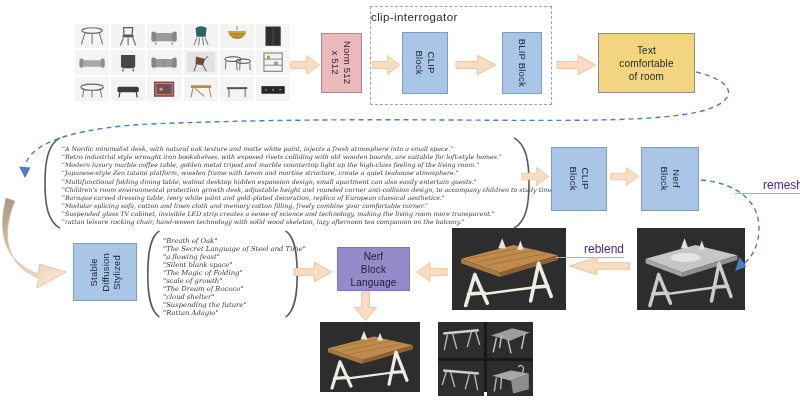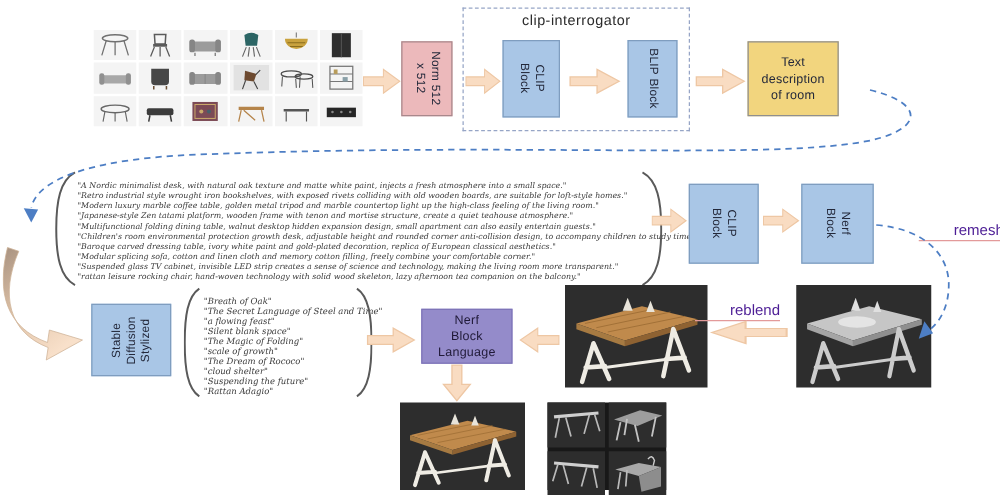--- a/index.html
+++ b/index.html
@@ -10,21 +10,21 @@
   .pink{background:#ecb9bb;border:1.3px solid #a8888c;}
   .blue{background:#a9c6e6;border:1.3px solid #7f9dbf;}
   .yellow{background:#f2d57e;border:1.3px solid #8f8f8f;}
   .purple{background:#948bca;border:1.3px solid #7e74b8;}
   .rot-cw{transform:rotate(90deg);}
   .rot-ccw{transform:rotate(-90deg);}
   .boxtext{font-size:9.5px;line-height:1.22;color:#23283a;letter-spacing:.2px;
            white-space:nowrap;text-align:center;}
   .boxtext-lg{font-size:10px;line-height:1.3;color:#23283a;}
   .dashed-rect{border:1.3px dashed #96a5c6;background:transparent;}
-  .ci-label{position:absolute;top:4px;left:0;right:0;text-align:center;
+  .ci-label{position:absolute;top:4px;left:0;right:0;text-align:left;
             font-size:11.5px;color:#2a2a2a;letter-spacing:.4px;}
   .quotes{display:flex;flex-direction:column;justify-content:flex-start;}
   .quote-line{font:italic 6.3px/8.15px "DejaVu Serif",serif;color:#3a3a3a;white-space:nowrap;}
   .name-line{font:italic 6.8px/8px "DejaVu Serif",serif;color:#3a3a3a;white-space:nowrap;}
   .flow-label{font-size:12px;color:#4c1d95;border-bottom:1.5px solid #e39a9a;padding-bottom:1px;padding-left:28px;}
   .furn-grid{display:grid;grid-template-columns:repeat(6,1fr);grid-template-rows:repeat(3,1fr);gap:2px;}
   .furn-cell{background:#f4f4f4;display:flex;align-items:center;justify-content:center;overflow:hidden;}
   .furn-cell svg{width:100%;height:100%;}
   .panel{background:#2d2d2d;}
   .panel svg{width:100%;height:100%;display:block;}
@@ -202,24 +202,24 @@
   <div class="abs box blue" style="left:502px;top:32px;width:40px;height:62px;">
     <div class="rot-cw boxtext">
       <div>BLIP Block</div>
     </div>
   </div>
 
   <svg class="abs block-arrow" style="left:556px;top:53px;" width="41" height="24" viewBox="0 0 38 24" preserveAspectRatio="none">
       <path d="M1,8.5 H20.5 V2.5 L36.5,12 L20.5,21.5 V15.5 H1 Z"></path>
     </svg>
 
-  <div class="abs box yellow" style="left:598px;top:33px;width:73px;height:60px;">
+  <div class="abs box yellow" style="left:598px;top:33px;width:97px;height:60px;">
     <div class="boxtext boxtext-lg">
       <div>Text</div>
-      <div>description</div>
+      <div>comfortable</div>
       <div>of room</div>
     </div>
   </div>
 
   <svg class="abs paren" style="left:44px;top:137px;" width="18" height="92" viewBox="0 0 18 100" preserveAspectRatio="none">
       <path d="M16,1 C4,8 1,26 1,50 C1,74 4,92 16,99"></path>
     </svg>
   <div class="abs quotes" style="left:62px;top:145px;width:450px;height:83px;">
       <div class="quote-line">"A Nordic minimalist desk, with natural oak texture and matte white paint, injects a fresh atmosphere into a small space."</div>
       <div class="quote-line">"Retro industrial style wrought iron bookshelves, with exposed rivets colliding with old wooden boards, are suitable for loft-style homes."</div>

